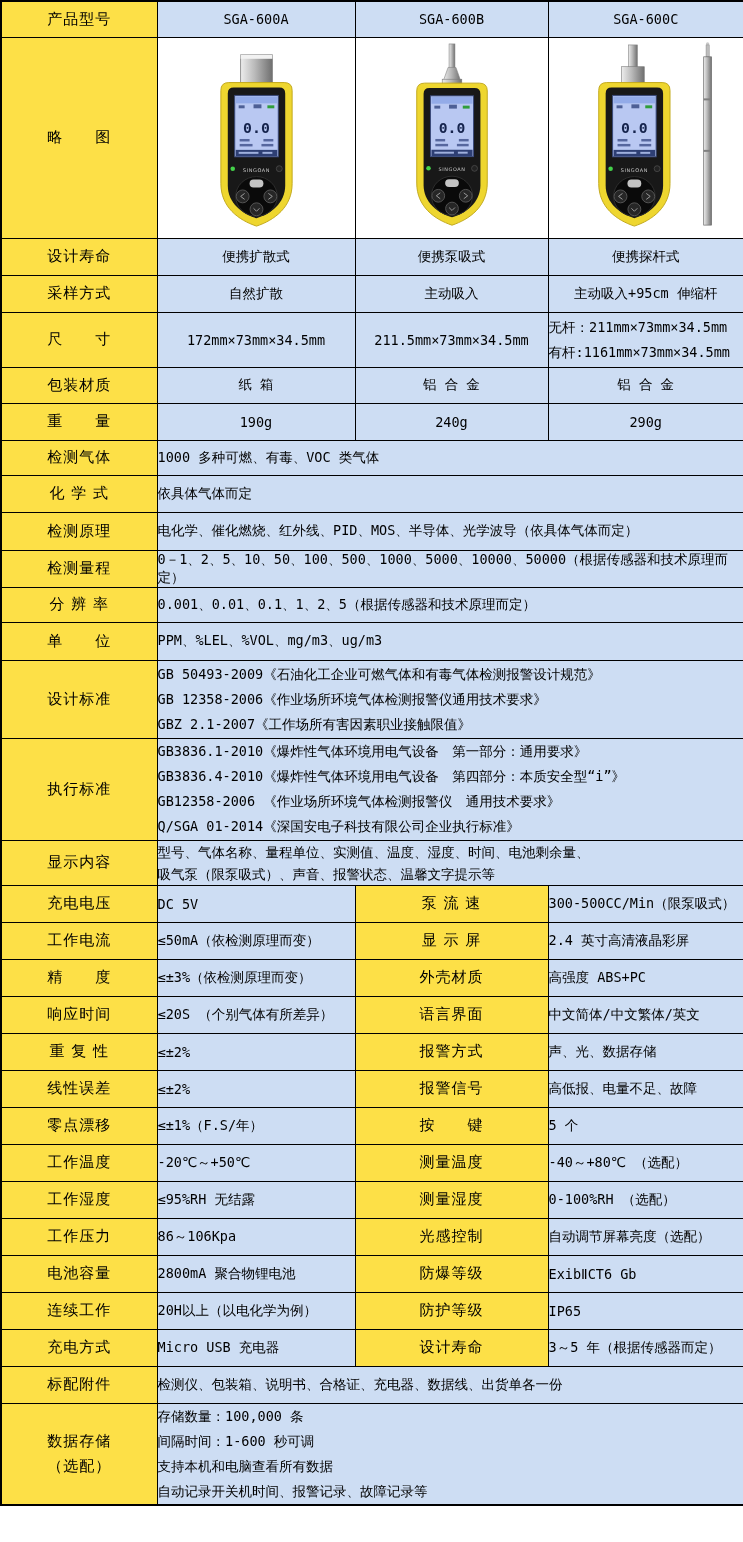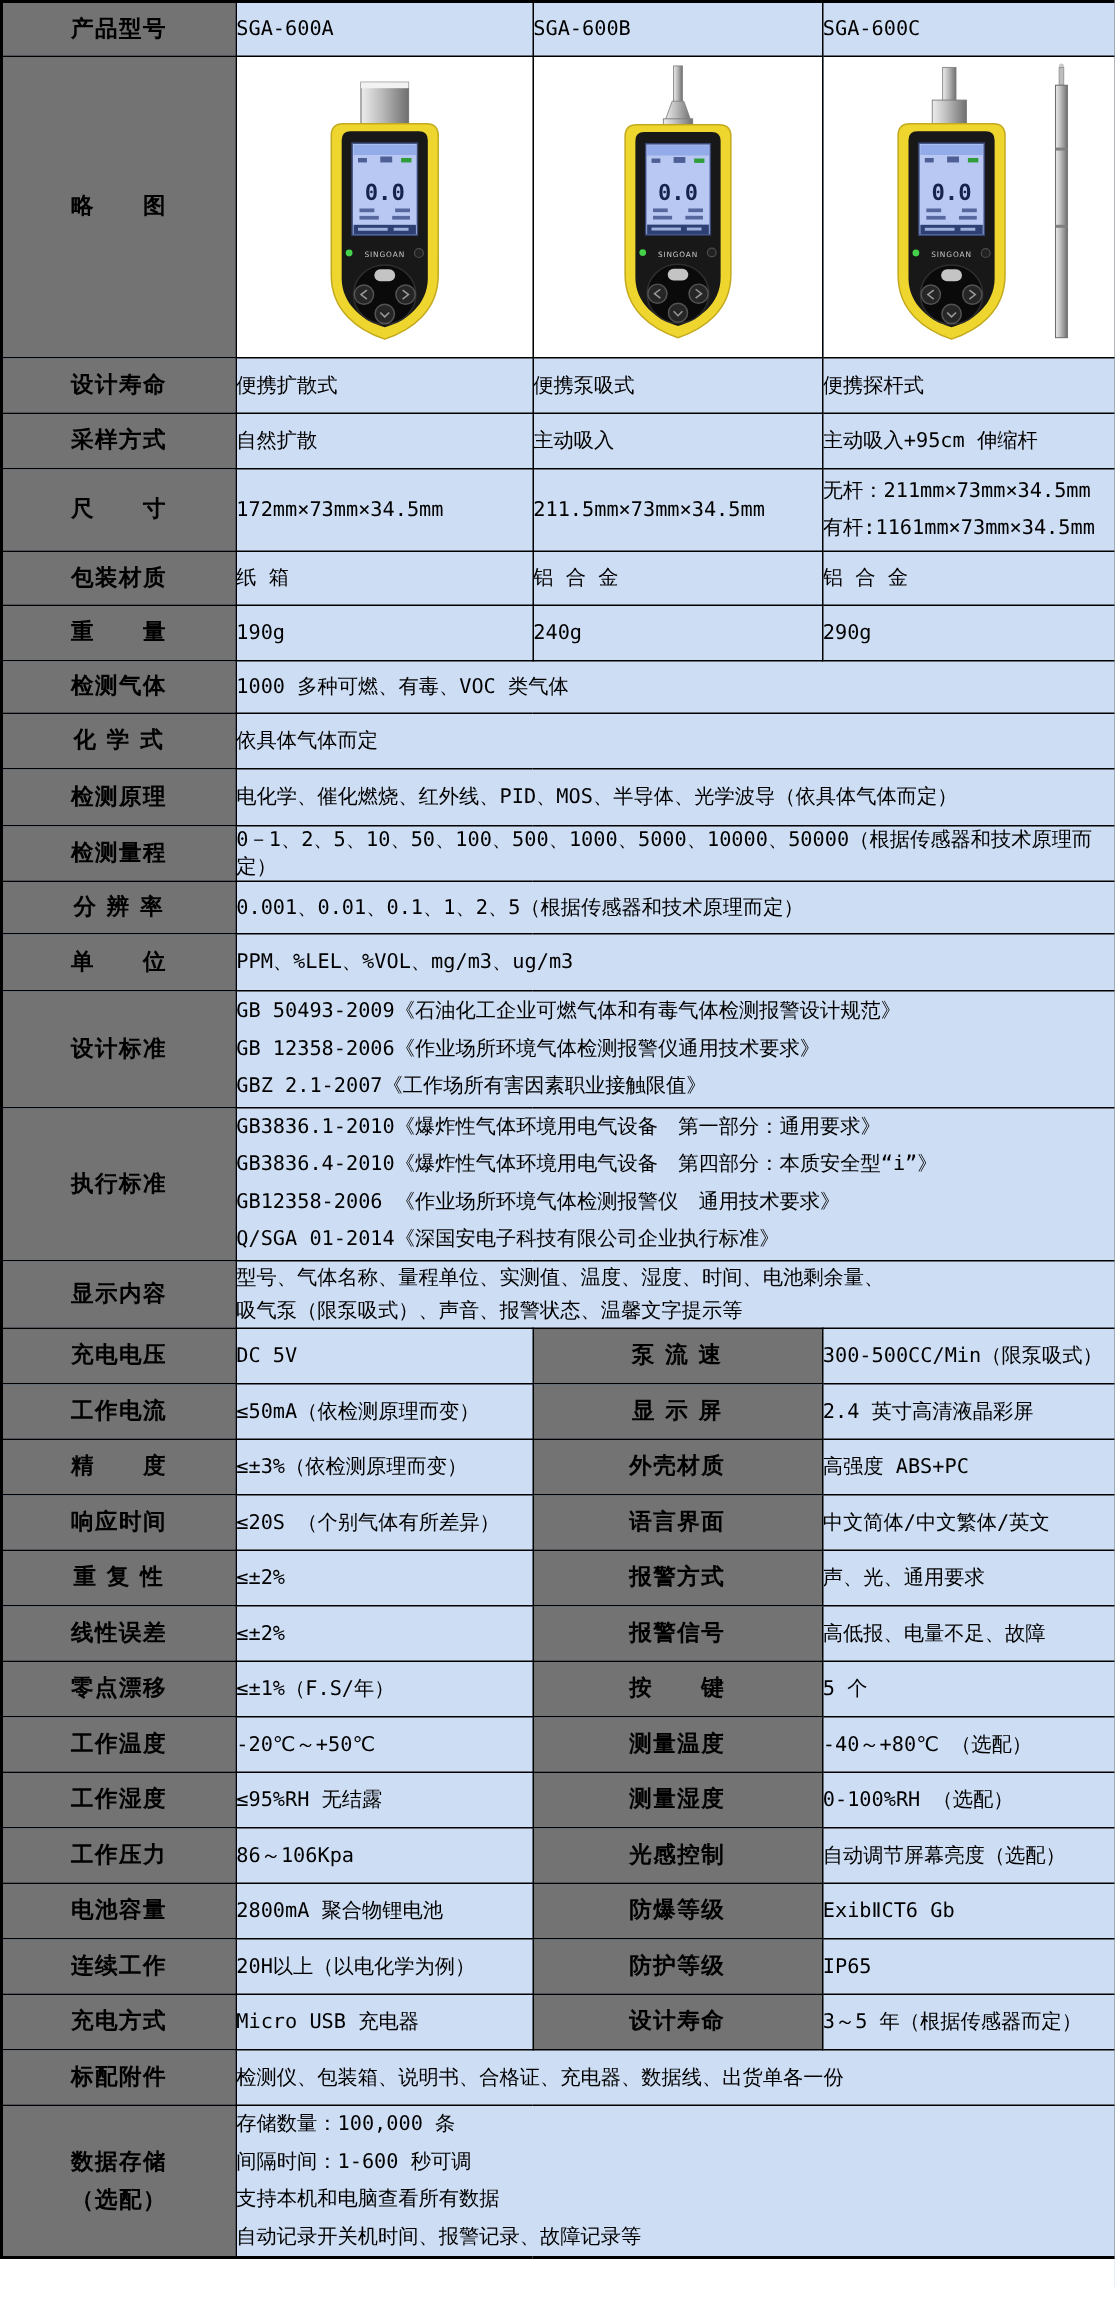--- a/index.html
+++ b/index.html
@@ -1,22 +1,22 @@
 <!DOCTYPE html>
 <html><head>
 <meta charset="utf-8">
 <style>
   html,body{margin:0;padding:0;background:#fff;}
   body{width:743px;font-family:"DejaVu Sans",sans-serif;color:#000;}
   table.spec{border-collapse:collapse;table-layout:fixed;width:743px;border:2px solid #000;background:#cdddf3;}
   table.spec td{border:1px solid #000;overflow:hidden;vertical-align:middle;box-sizing:border-box;padding:0;}
-  td.lbl{background:#737373;font-weight:bold;text-align:center;font-size:15px;letter-spacing:1px;}
+  td.lbl{background:#fde047;font-weight:normal;text-align:center;font-size:15px;letter-spacing:1px;}
   td.val{background:#cdddf3;font-size:13.5px;text-align:left;padding:0 8px;
          font-family:"DejaVu Sans Mono","DejaVu Sans",sans-serif;}
-  td.c{text-align:left;padding:0 2px;}
+  td.c{text-align:center;padding:0 2px;}
   td.img{background:#ffffff;padding:0;}
   .ml{white-space:pre-line;}
   .std{font-size:13px;line-height:25px;}
   .disp{font-size:13.5px;line-height:22px;}
   .stor{font-size:13.5px;line-height:25px;}
   .dim{font-size:12px;line-height:25px;padding:0 4px;}
   .tight{font-size:12px;}
   .lbl2{line-height:25px;letter-spacing:1px;}
   .r35{height:35px}.r36{height:36px}.r37{height:37px}.r38{height:38px}.r45{height:45px}
   .r55{height:55px}.r78{height:78px}.r102{height:102px}.r201{height:201px}
@@ -224,21 +224,21 @@
   <tr class="r37">
     <td class="lbl">响应时间</td>
     <td class="val">≤20S （个别气体有所差异）</td>
     <td class="lbl">语言界面</td>
     <td class="val">中文简体/中文繁体/英文</td>
   </tr>
   <tr class="r37">
     <td class="lbl">重 复 性</td>
     <td class="val">≤±2%</td>
     <td class="lbl">报警方式</td>
-    <td class="val">声、光、通用要求</td>
+    <td class="val">声、光、数据存储</td>
   </tr>
   <tr class="r37">
     <td class="lbl">线性误差</td>
     <td class="val">≤±2%</td>
     <td class="lbl">报警信号</td>
     <td class="val">高低报、电量不足、故障</td>
   </tr>
   <tr class="r37">
     <td class="lbl">零点漂移</td>
     <td class="val">≤±1%（F.S/年）</td>

